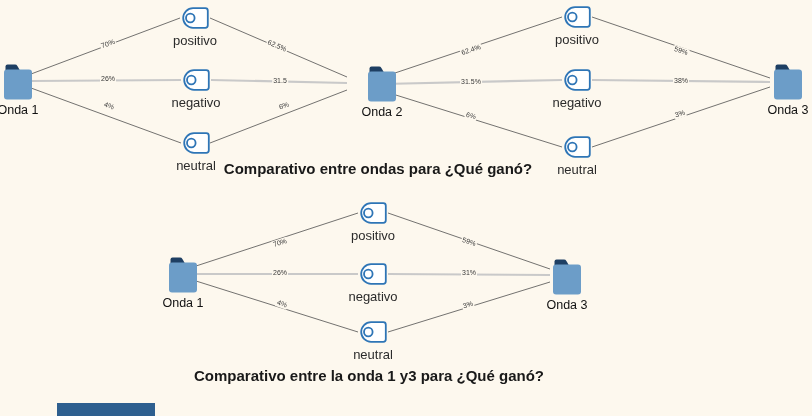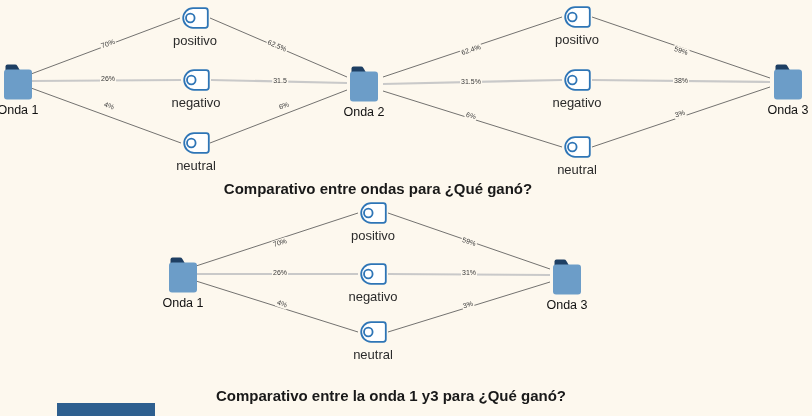--- a/index.html
+++ b/index.html
@@ -32,21 +32,21 @@
   }
   .r-m20{transform:translate(-50%,-50%) rotate(-20deg)}
   .r-p20{transform:translate(-50%,-50%) rotate(20deg)}
   .r-p23{transform:translate(-50%,-50%) rotate(23deg)}
   .r-m18{transform:translate(-50%,-50%) rotate(-18deg)}
   .r-p18{transform:translate(-50%,-50%) rotate(18deg)}
   .r-p17{transform:translate(-50%,-50%) rotate(17deg)}
 
   .title{
     position:absolute;font-weight:700;font-size:15px;color:#191919;
-    text-align:center;white-space:nowrap;width:400px;margin-top:20px;
+    text-align:center;white-space:nowrap;width:400px;
   }
   .bbar{position:absolute;left:57px;top:403px;width:98px;height:13px;background:#2e5f8f}
 </style>
 </head>
 <body>
 
 <div class="stage">
 
   <svg class="edges" width="812" height="416">
 
@@ -72,21 +72,21 @@
   </svg>
 
   <div class="folder" style="left:3px;top:62px">
     <svg width="30" height="40" viewBox="0 0 30 40">
       <path d="M2.5 9 V4.5 Q2.5 2.5 4.5 2.5 H12 Q13.6 2.5 14.4 3.9 L17 8.5 Z" fill="#1e3f63"></path>
       <rect x="1" y="7.5" width="28" height="30" rx="3" fill="#6c9dc8"></rect>
     </svg>
     <div class="flabel">Onda 1</div>
   </div>
 
-  <div class="folder" style="left:349px;top:64px">
+  <div class="folder" style="left:367px;top:64px">
     <svg width="30" height="40" viewBox="0 0 30 40">
       <path d="M2.5 9 V4.5 Q2.5 2.5 4.5 2.5 H12 Q13.6 2.5 14.4 3.9 L17 8.5 Z" fill="#1e3f63"></path>
       <rect x="1" y="7.5" width="28" height="30" rx="3" fill="#6c9dc8"></rect>
     </svg>
     <div class="flabel">Onda 2</div>
   </div>
 
   <div class="folder" style="left:773px;top:62px">
     <svg width="30" height="40" viewBox="0 0 30 40">
       <path d="M2.5 9 V4.5 Q2.5 2.5 4.5 2.5 H12 Q13.6 2.5 14.4 3.9 L17 8.5 Z" fill="#1e3f63"></path>
@@ -198,17 +198,17 @@
     <div class="tlabel">neutral</div>
   </div>
 
   <div class="elabel r-m18" style="left:280px;top:243px">70%</div>
   <div class="elabel" style="left:280px;top:273px">26%</div>
   <div class="elabel r-p20" style="left:282px;top:304px">4%</div>
   <div class="elabel r-p18" style="left:469px;top:242px">59%</div>
   <div class="elabel" style="left:469px;top:273px">31%</div>
   <div class="elabel r-m18" style="left:468px;top:305px">3%</div>
 
-  <div class="title" style="left:191px;top:367px">Comparativo entre la onda 1 y3 para ¿Qué ganó?</div>
+  <div class="title" style="left:169px;top:367px">Comparativo entre la onda 1 y3 para ¿Qué ganó?</div>
 
   <div class="bbar"></div>
 
 </div>
 
 </body></html>

